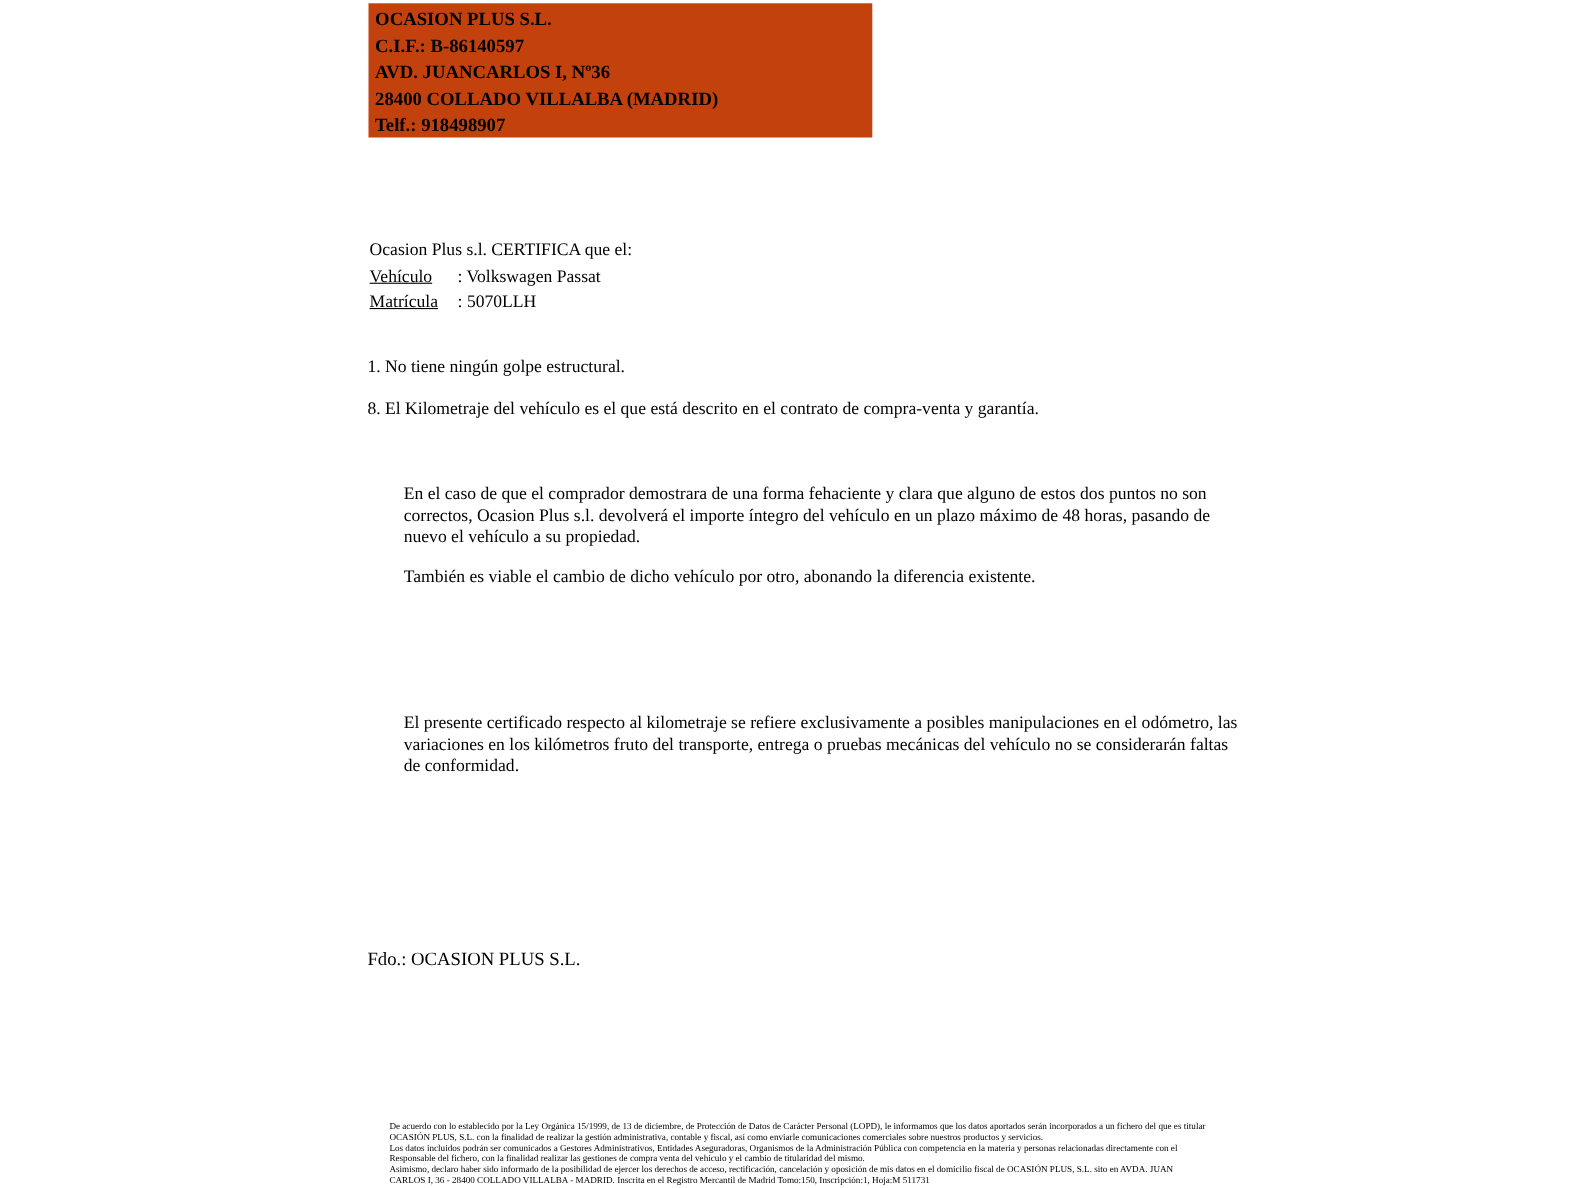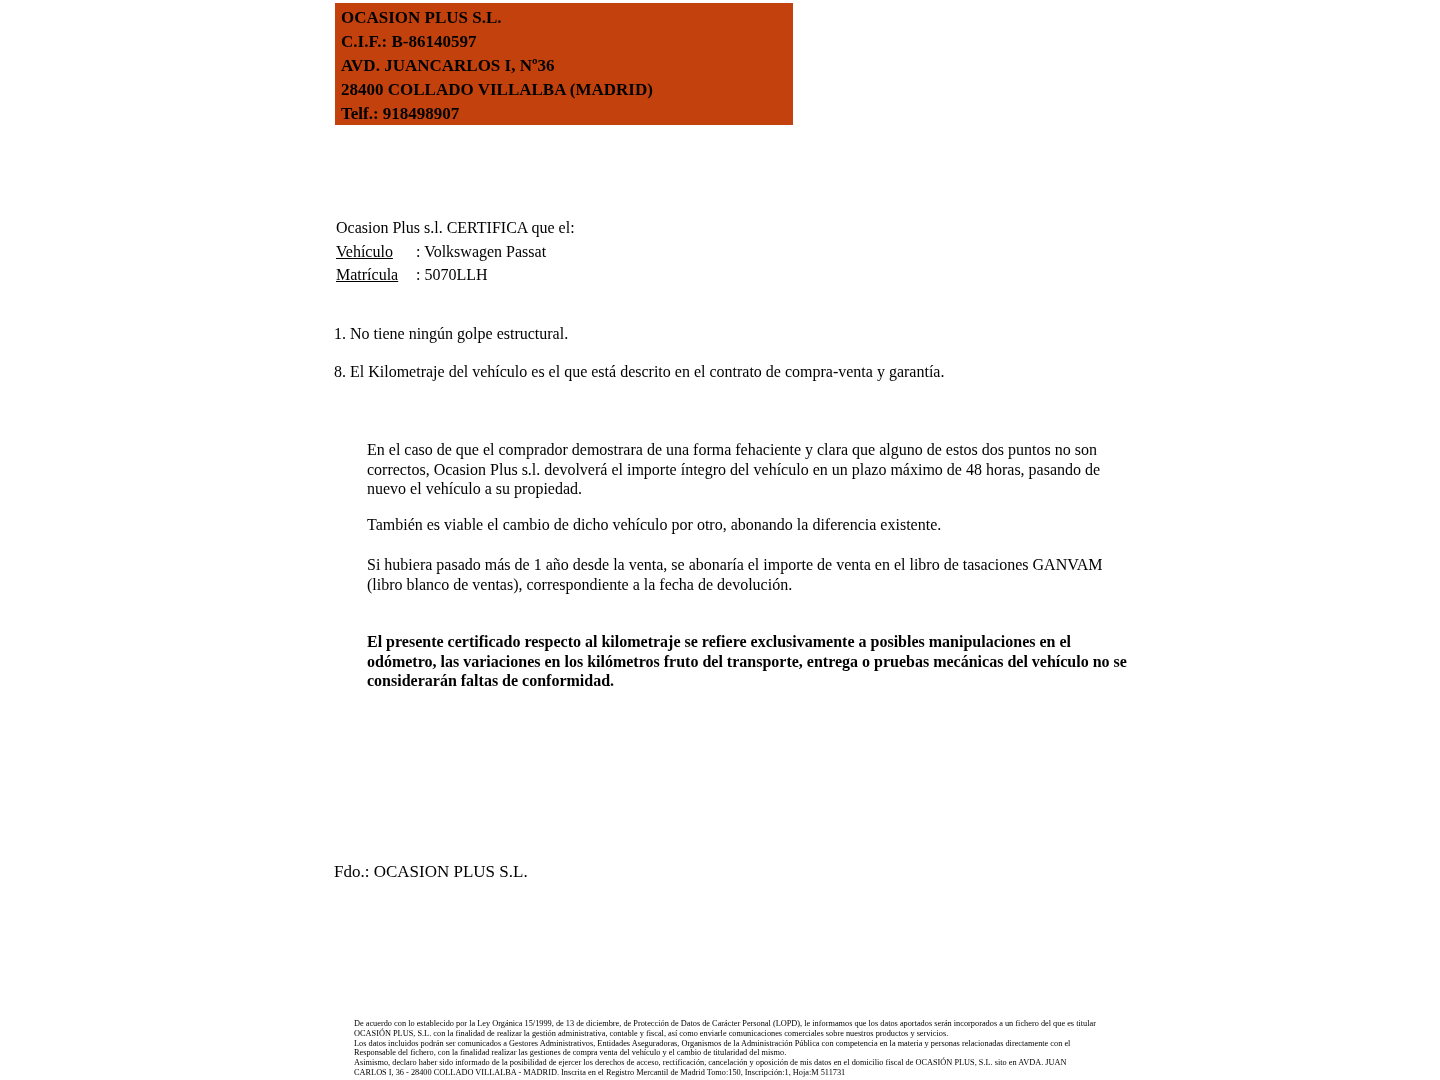--- a/index.html
+++ b/index.html
@@ -64,21 +64,21 @@
     position: absolute;
     left: 334px;
     width: 762px;
     font-size: 16px;
     line-height: 19.5px;
     margin-left: 33px;
   }
   .para-1 { top: 440px; }
   .para-2 { top: 515px; }
   .para-3 { top: 555px; }
-  .para-4 { top: 632px; font-weight: bold; }
+  .para-4 { top: 648px; }
   .signature {
     position: absolute;
     left: 334px;
     top: 862px;
     font-size: 17px;
   }
   .legal {
     position: absolute;
     left: 330px;
     top: 1019px;
@@ -113,21 +113,20 @@
     <div class="field-row">
       <span class="lbl"><span class="u">Matrícula</span></span><span>: 5070LLH</span>
     </div>
   </div>
 
   <div class="point point-1">1. No tiene ningún golpe estructural.</div>
   <div class="point point-2">8. El Kilometraje del vehículo es el que está descrito en el contrato de compra-venta y garantía.</div>
 
   <div class="para para-1">En el caso de que el comprador demostrara de una forma fehaciente y clara que alguno de estos dos puntos no son correctos, Ocasion Plus s.l. devolverá el importe íntegro del vehículo en un plazo máximo de 48 horas, pasando de nuevo el vehículo a su propiedad.</div>
   <div class="para para-2">También es viable el cambio de dicho vehículo por otro, abonando la diferencia existente.</div>
-  <div class="para para-3">Si hubiera pasado más de 1 año desde la venta, se abonaría el importe de venta en el libro de tasaciones GANVAM (libro blanco de ventas), correspondiente a la fecha de devolución.</div>
   <div class="para para-4">El presente certificado respecto al kilometraje se refiere exclusivamente a posibles manipulaciones en el odómetro, las variaciones en los kilómetros fruto del transporte, entrega o pruebas mecánicas del vehículo no se considerarán faltas de conformidad.</div>
 
   <div class="signature">Fdo.: OCASION PLUS S.L.</div>
 
   <div class="legal">
     <div class="legal-line">De acuerdo con lo establecido por la Ley Orgánica 15/1999, de 13 de diciembre, de Protección de Datos de Carácter Personal (LOPD), le informamos que los datos aportados serán incorporados a un fichero del que es titular</div>
     <div class="legal-line">OCASIÓN PLUS, S.L. con la finalidad de realizar la gestión administrativa, contable y fiscal, así como enviarle comunicaciones comerciales sobre nuestros productos y servicios.</div>
     <div class="legal-line">Los datos incluidos podrán ser comunicados a Gestores Administrativos, Entidades Aseguradoras, Organismos de la Administración Pública con competencia en la materia y personas relacionadas directamente con el</div>
     <div class="legal-line">Responsable del fichero, con la finalidad realizar las gestiones de compra venta del vehículo y el cambio de titularidad del mismo.</div>
     <div class="legal-line">Asimismo, declaro haber sido informado de la posibilidad de ejercer los derechos de acceso, rectificación, cancelación y oposición de mis datos en el domicilio fiscal de OCASIÓN PLUS, S.L. sito en AVDA. JUAN</div>

